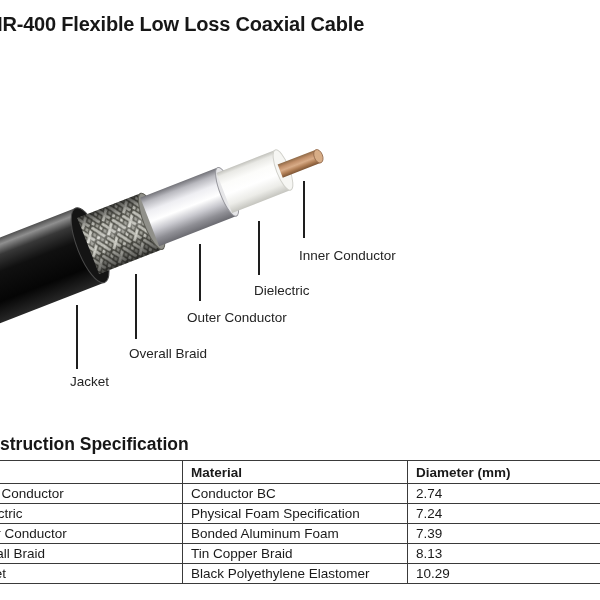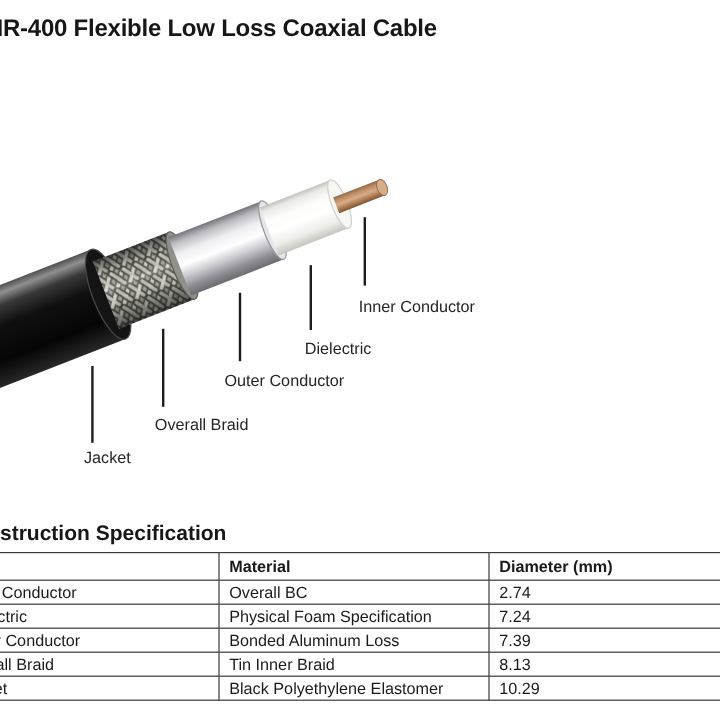--- a/index.html
+++ b/index.html
@@ -147,36 +147,36 @@
     <thead>
       <tr>
         <th></th>
         <th>Material</th>
         <th>Diameter (mm)</th>
       </tr>
     </thead>
     <tbody>
       <tr>
         <td>Inner Conductor</td>
-        <td>Overall BC</td>
+        <td>Conductor BC</td>
         <td>2.74</td>
       </tr>
       <tr>
         <td>Dielectric</td>
         <td>Physical Foam Specification</td>
         <td>7.24</td>
       </tr>
       <tr>
         <td>Outer Conductor</td>
-        <td>Bonded Aluminum Loss</td>
+        <td>Bonded Aluminum Foam</td>
         <td>7.39</td>
       </tr>
       <tr>
         <td>Overall Braid</td>
-        <td>Tin Inner Braid</td>
+        <td>Tin Copper Braid</td>
         <td>8.13</td>
       </tr>
       <tr>
         <td>Jacket</td>
         <td>Black Polyethylene Elastomer</td>
         <td>10.29</td>
       </tr>
     </tbody>
   </table>
 

